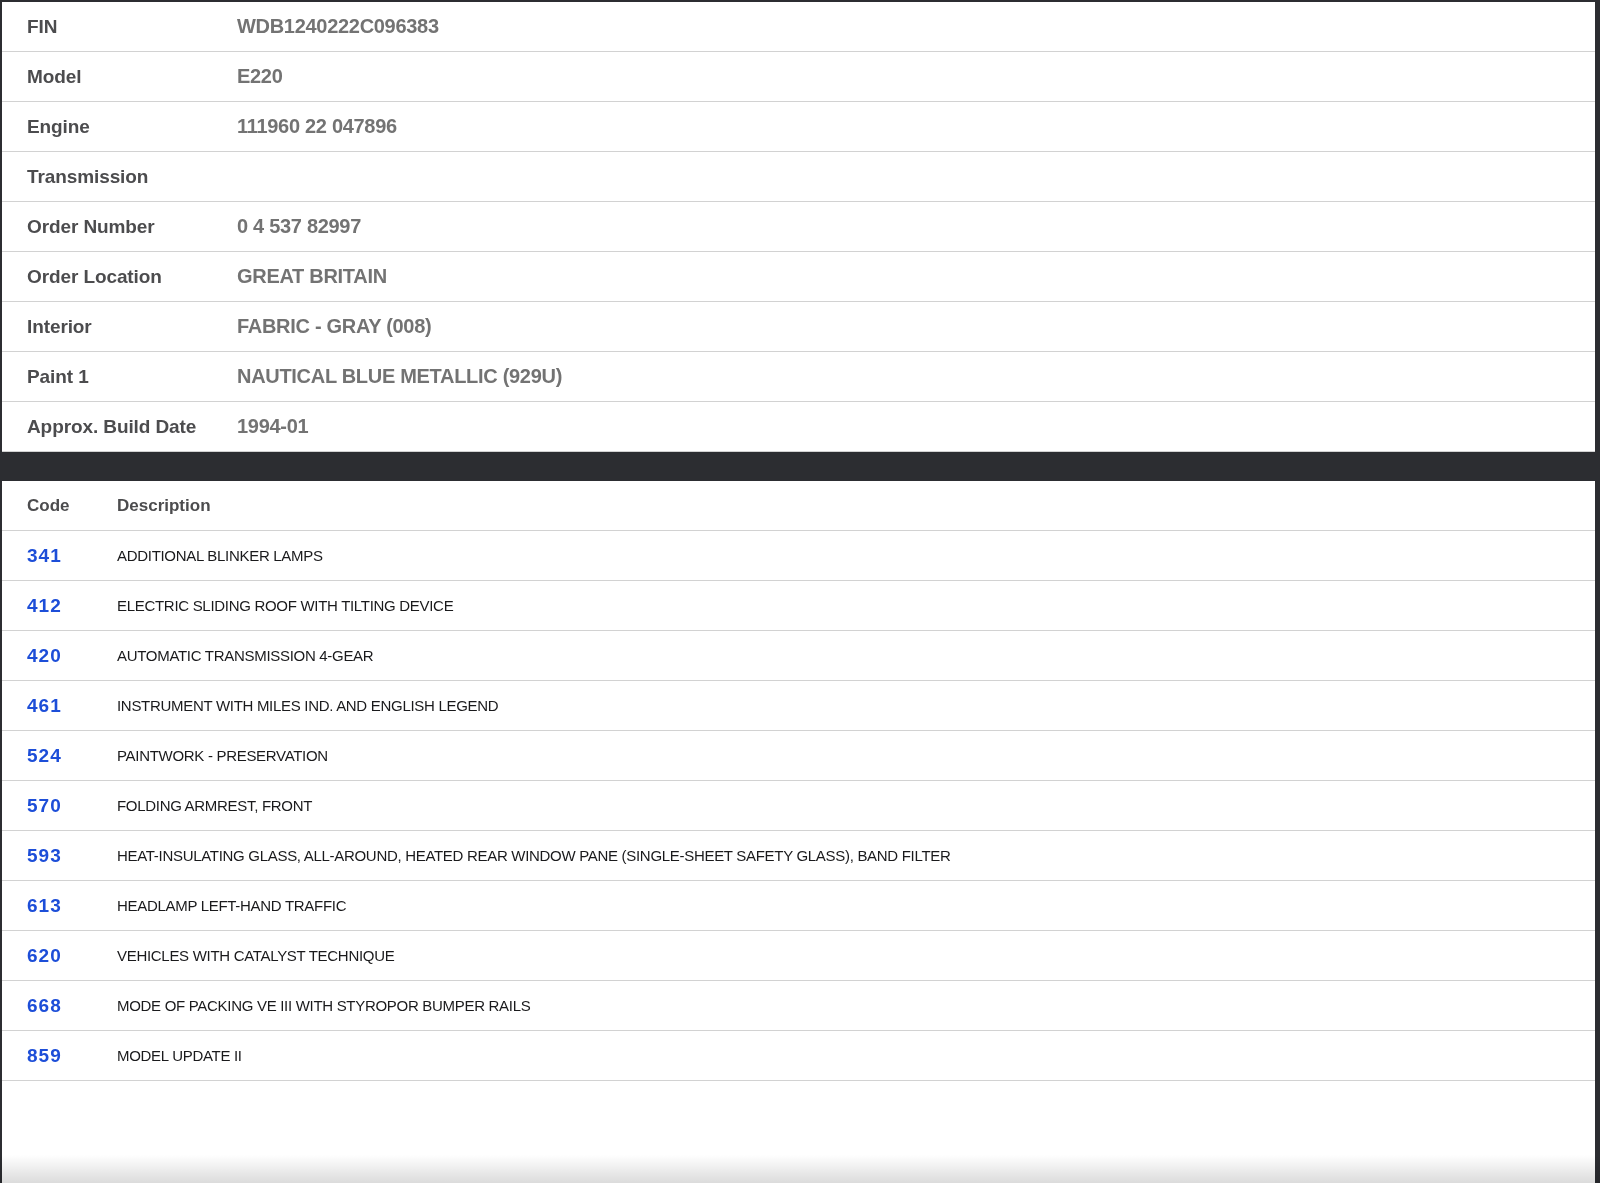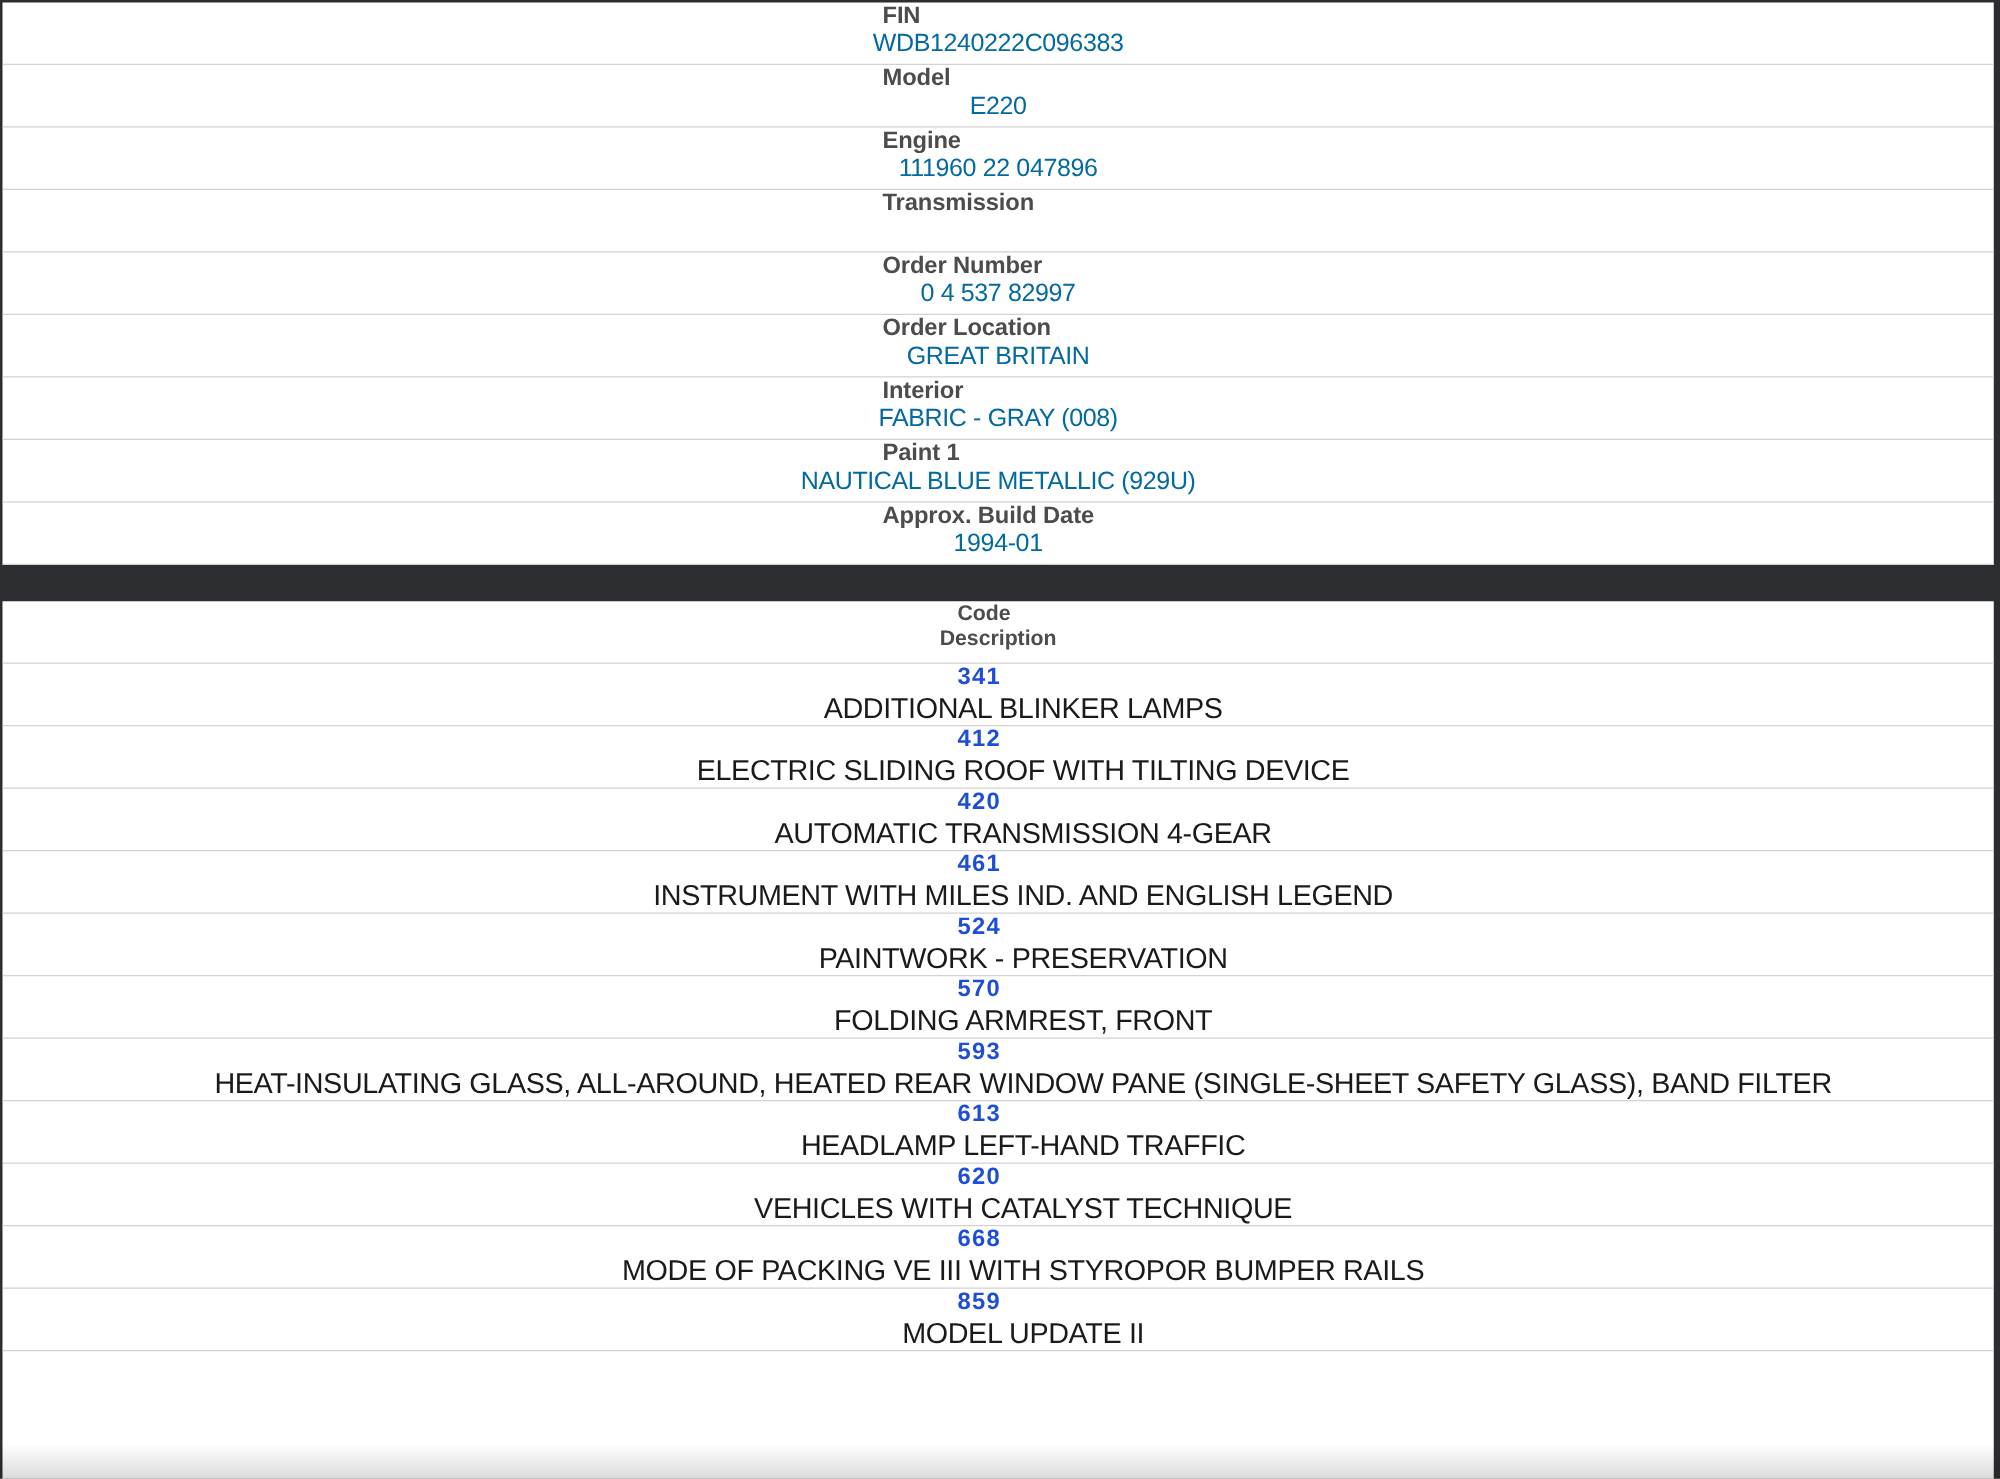--- a/index.html
+++ b/index.html
@@ -25,38 +25,37 @@
   .card-info   { top: 2px;   height: 450px; }
   .card-codes  { top: 481px; height: 702px; }
 
   
   .row {
     display: flex;
     align-items: center;
     height: 50px;
     box-sizing: border-box;
     border-bottom: 1px solid #d2d2d2;
-    flex-direction: column;
   }
 
   
   .info-row .label {
     width: 210px;
     padding-left: 25px;
     flex: 0 0 auto;
     font-size: 19px;
     font-weight: 700;
     color: #4c4c4e;
     letter-spacing: -0.1px;
   }
   .info-row .value {
     flex: 1 1 auto;
     font-size: 20px;
-    font-weight: 400;
-    color: #0369a1;
+    font-weight: 700;
+    color: #737373;
     letter-spacing: -0.3px;
     white-space: nowrap;
   }
 
   
   .code-cell {
     width: 90px;
     padding-left: 25px;
     flex: 0 0 auto;
     white-space: nowrap;
@@ -71,25 +70,24 @@
     font-weight: 700;
     color: #4c4c4e;
   }
   .code-row .code-cell {
     font-size: 19px;
     font-weight: 700;
     color: #1d4ed8;
     letter-spacing: 1px;
   }
   .code-row .desc-cell {
-    font-size: 23px;
+    font-size: 15px;
     font-weight: 400;
     color: #1a1a1c;
     letter-spacing: -0.3px;
-    margin-left: 40px;
   }
 
   
   .bottom-fade {
     position: absolute;
     left: 0;
     right: 0;
     bottom: 0;
     height: 28px;
     pointer-events: none;

